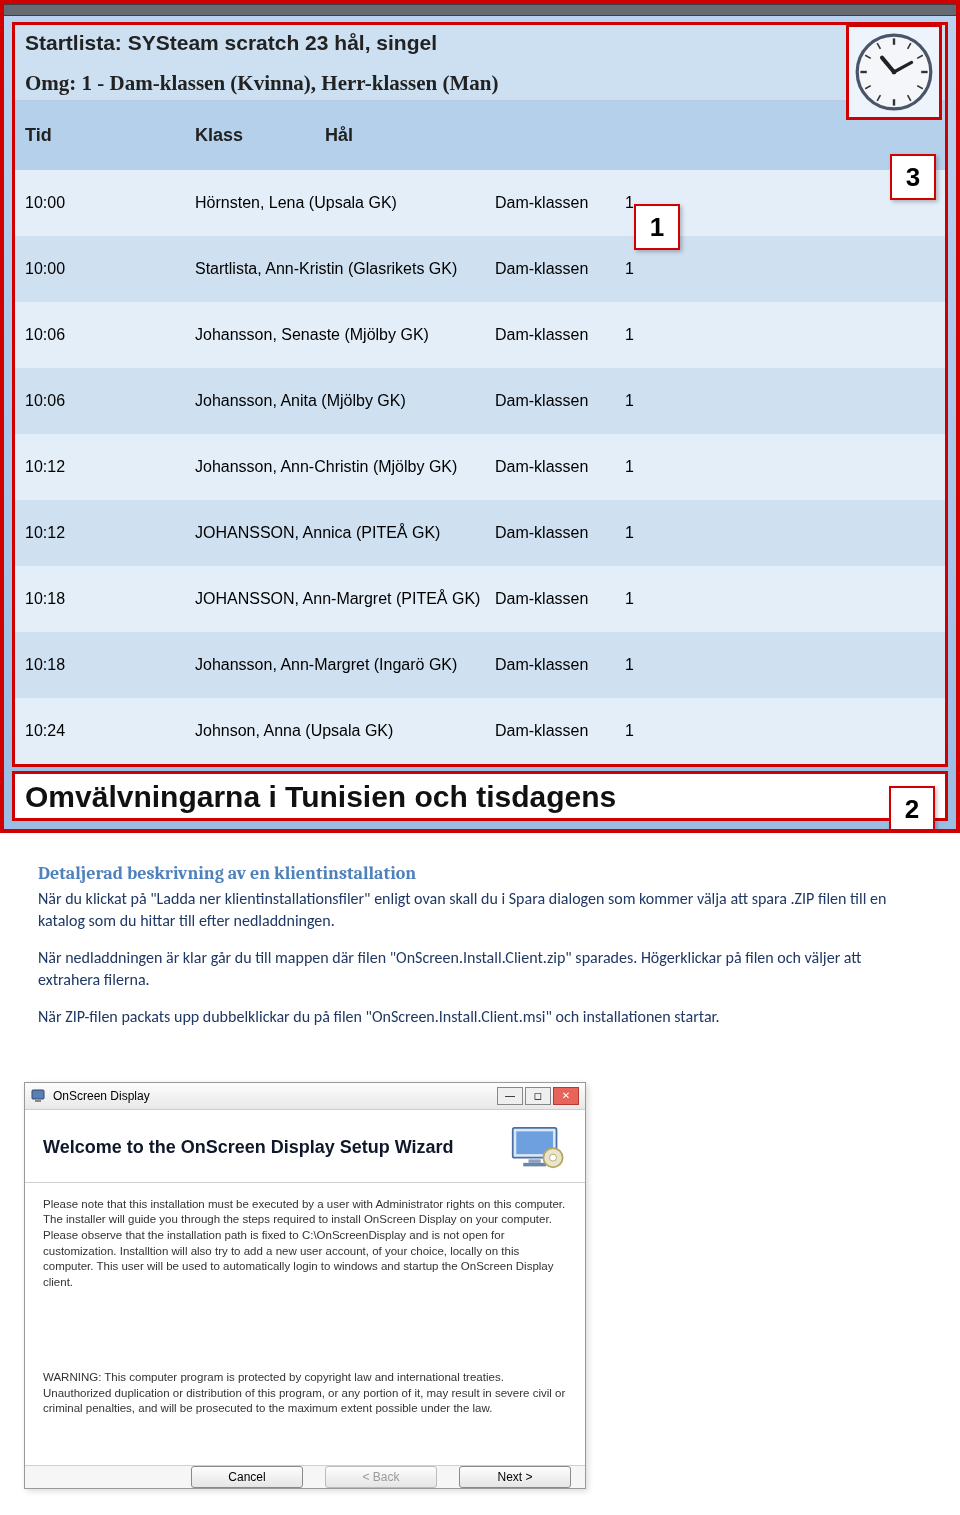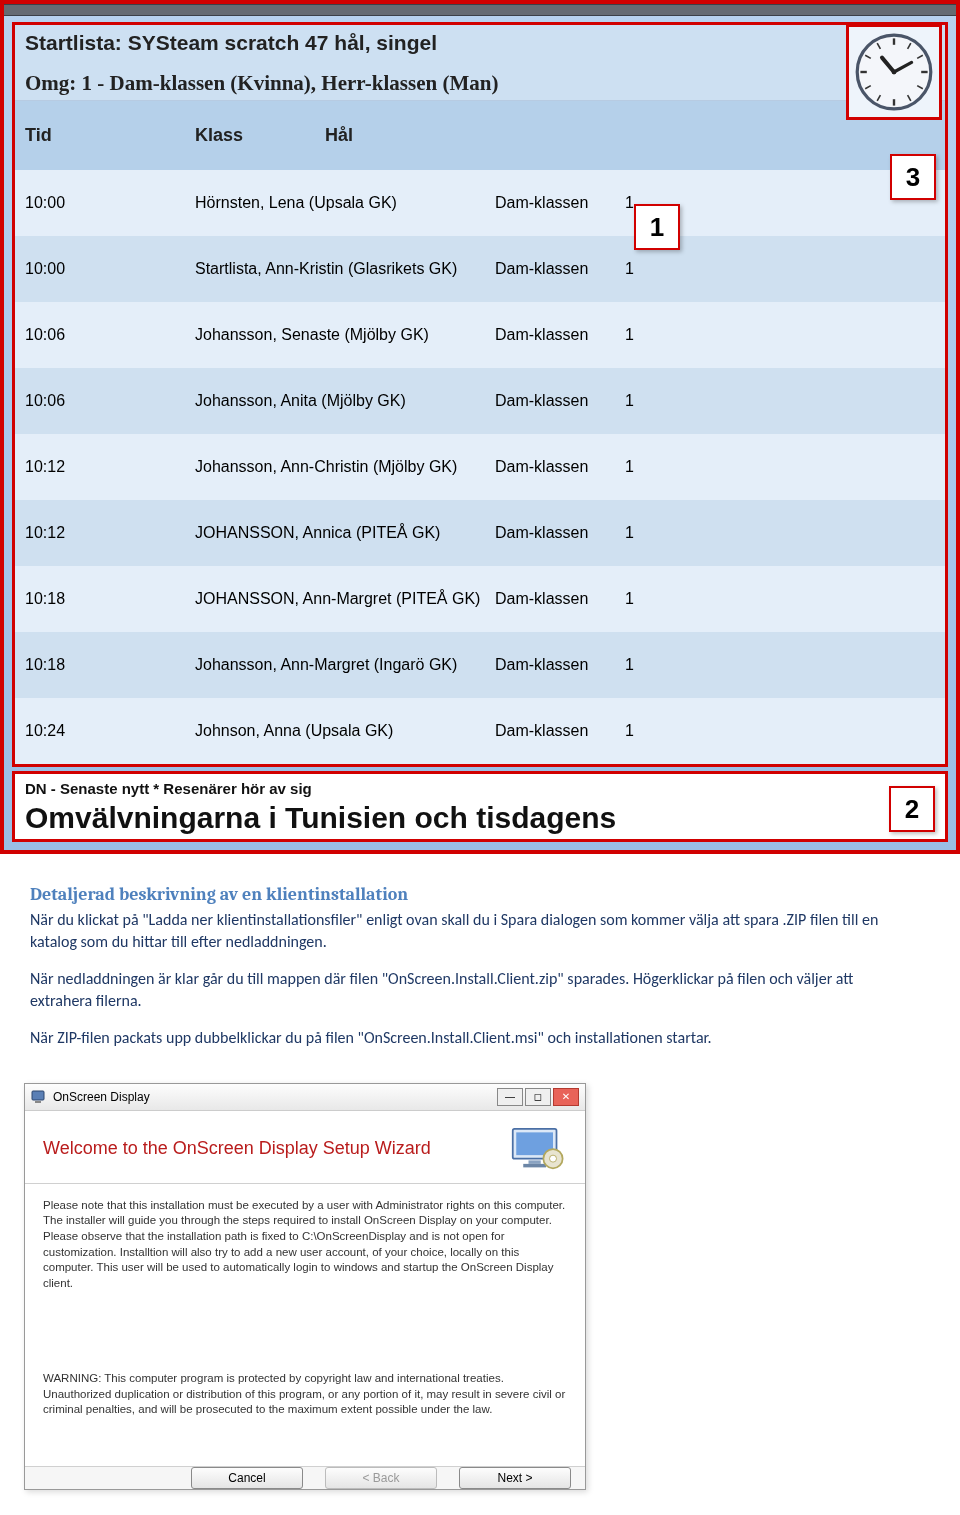--- a/index.html
+++ b/index.html
@@ -96,39 +96,39 @@
     color: #111;
     margin-bottom: 4px;
   }
   .ticker-headline {
     font-weight: bold;
     font-size: 30px;
     color: #111;
   }
   
   .article {
-    padding: 30px 60px 10px 30px;
+    padding: 30px 60px 10px 38px;
     font-family: Calibri, Arial, sans-serif;
   }
   .article h2 {
     font-family: Cambria, "Times New Roman", serif;
     color: #4f81bd;
     font-size: 18px;
     font-weight: bold;
     margin: 0 0 4px 0;
   }
   .article p {
     color: #1F3864;
     font-size: 16px;
     line-height: 1.35;
     margin: 0 0 16px 0;
   }
   
   .installer {
-    margin: 8px 0 0 24px;
+    margin: 28px 0 0 24px;
     width: 560px;
     font-family: Tahoma, Arial, sans-serif;
     border: 1px solid #999;
     background: #fff;
     box-shadow: 2px 2px 6px rgba(0,0,0,.15);
   }
   .inst-titlebar {
     display: flex; align-items: center;
     justify-content: space-between;
     background: linear-gradient(#fdfdfd,#e8e8e8);
@@ -139,21 +139,21 @@
   .inst-titlebar .left { display:flex; align-items:center; gap:6px;}
   .inst-titlebar .winbtns { display:flex; gap:2px;}
   .winbtn { width:24px; height:16px; border:1px solid #888; background:#efefef; font-size:10px; display:flex;align-items:center;justify-content:center;}
   .winbtn.close{ background:#e86359; color:#fff; border-color:#b33a30;}
   .inst-header {
     display:flex; align-items:center; justify-content:space-between;
     padding: 16px 18px 12px 18px;
     border-bottom: 1px solid #d0d0d0;
   }
   .inst-header h3 {
-    margin:0; font-size: 18px; color:#b91c1c; font-weight:normal;
+    margin:0; font-size: 18px; color:#0f172a; font-weight:bold;
   }
   .inst-icon-monitor {
     width: 56px; height: 44px;
   }
   .inst-body {
     padding: 14px 18px 8px 18px;
     font-size: 11.5px;
     color: #333;
     line-height: 1.35;
     min-height: 260px;
@@ -194,21 +194,21 @@
 <body>
 
 <div class="page">
 
   <div class="shot1">
     <div class="shot1-inner">
       <div class="grey-top-bar"></div>
 
       <div class="startlist-panel">
         <div class="startlist-header">
-          <div>Startlista: SYSteam scratch 47 hål, singel</div>
+          <div>Startlista: SYSteam scratch 23 hål, singel</div>
           <div class="line2">Omg: 1 - Dam-klassen (Kvinna), Herr-klassen (Man)</div>
         </div>
         <div class="cols-row">
           <div class="col-tid">Tid</div>
           <div class="col-klass">Klass</div>
           <div class="col-hal">Hål</div>
         </div>
         <div id="rows-container">
             <div class="data-row alt0">
               <div class="col-tid">10:00</div>
@@ -289,21 +289,20 @@
           <line x1="50" y1="50" x2="35" y2="32" stroke="#222" stroke-width="5" stroke-linecap="round"></line>
           <line x1="50" y1="50" x2="72" y2="38" stroke="#222" stroke-width="4" stroke-linecap="round"></line>
           <circle cx="50" cy="50" r="3" fill="#222"></circle>
         </svg>
       </div>
 
       <div class="callout" style="top:200px; left:630px;">1</div>
       <div class="callout" style="top:150px; right:20px;">3</div>
 
       <div class="ticker-wrap">
-        <div class="ticker-top">DN - Senaste nytt * Resenärer hör av sig</div>
         <div class="ticker-headline">Omvälvningarna i Tunisien och tisdagens</div>
         <div class="callout" style="top:12px; right:10px;">2</div>
       </div>
     </div>
   </div>
 
   <div class="article">
     <h2>Detaljerad beskrivning av en klientinstallation</h2>
     <p>När du klickat på "Ladda ner klientinstallationsfiler" enligt ovan skall du i Spara dialogen som kommer välja att spara .ZIP filen till en katalog som du hittar till efter nedladdningen.</p>
     <p>När nedladdningen är klar går du till mappen där filen "OnScreen.Install.Client.zip" sparades. Högerklickar på filen och väljer att extrahera filerna.</p>

